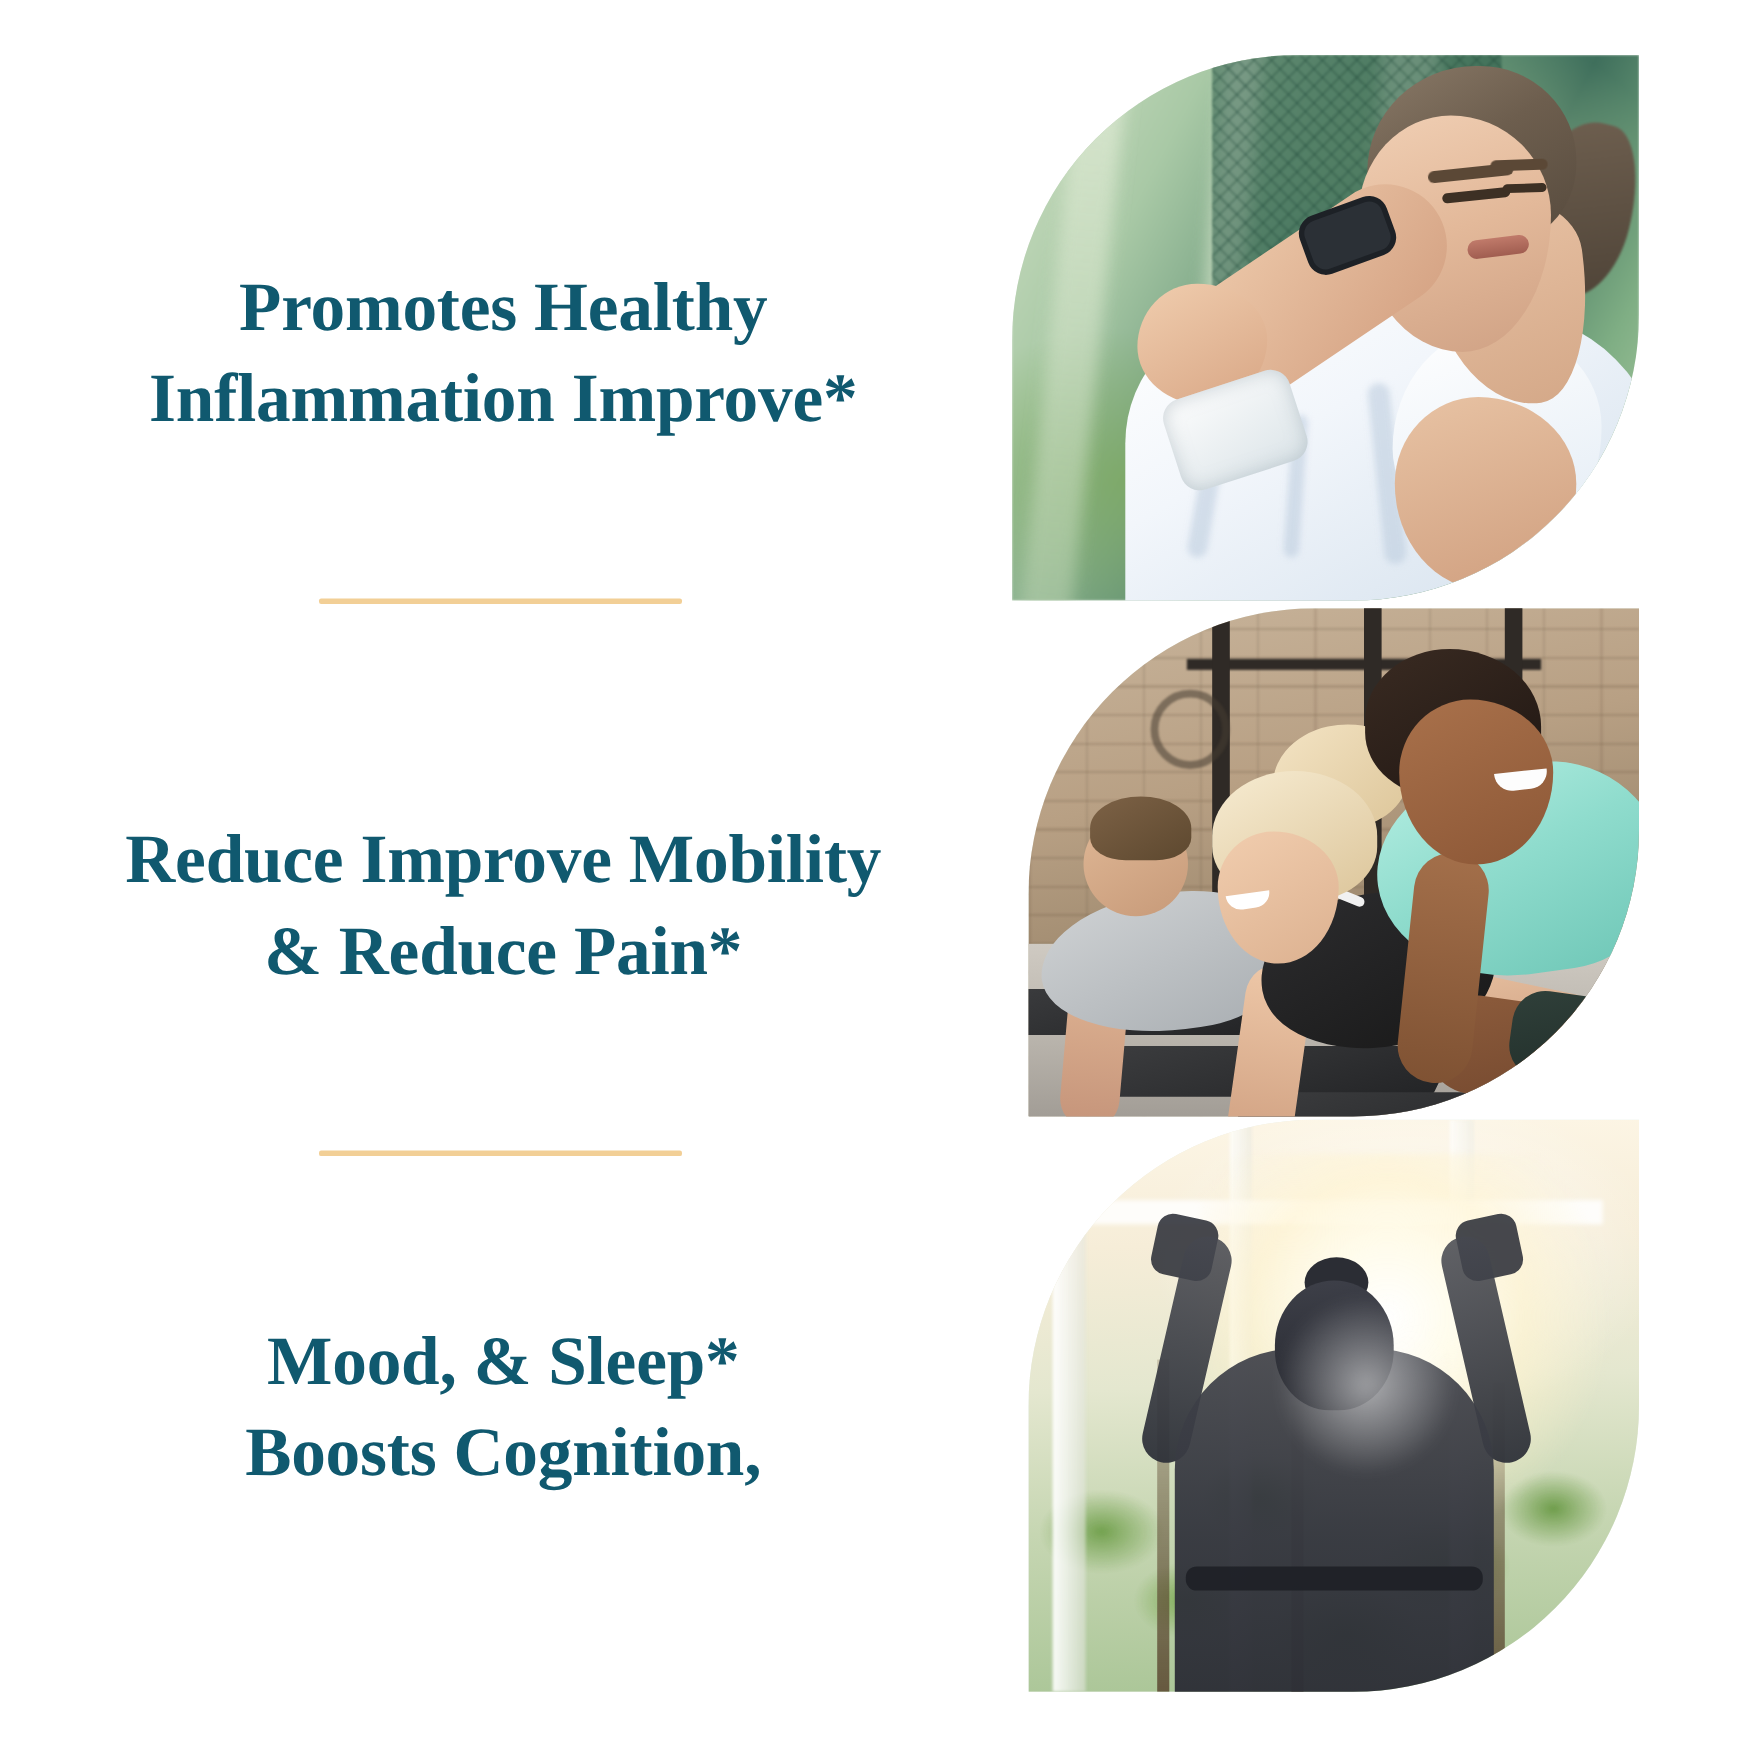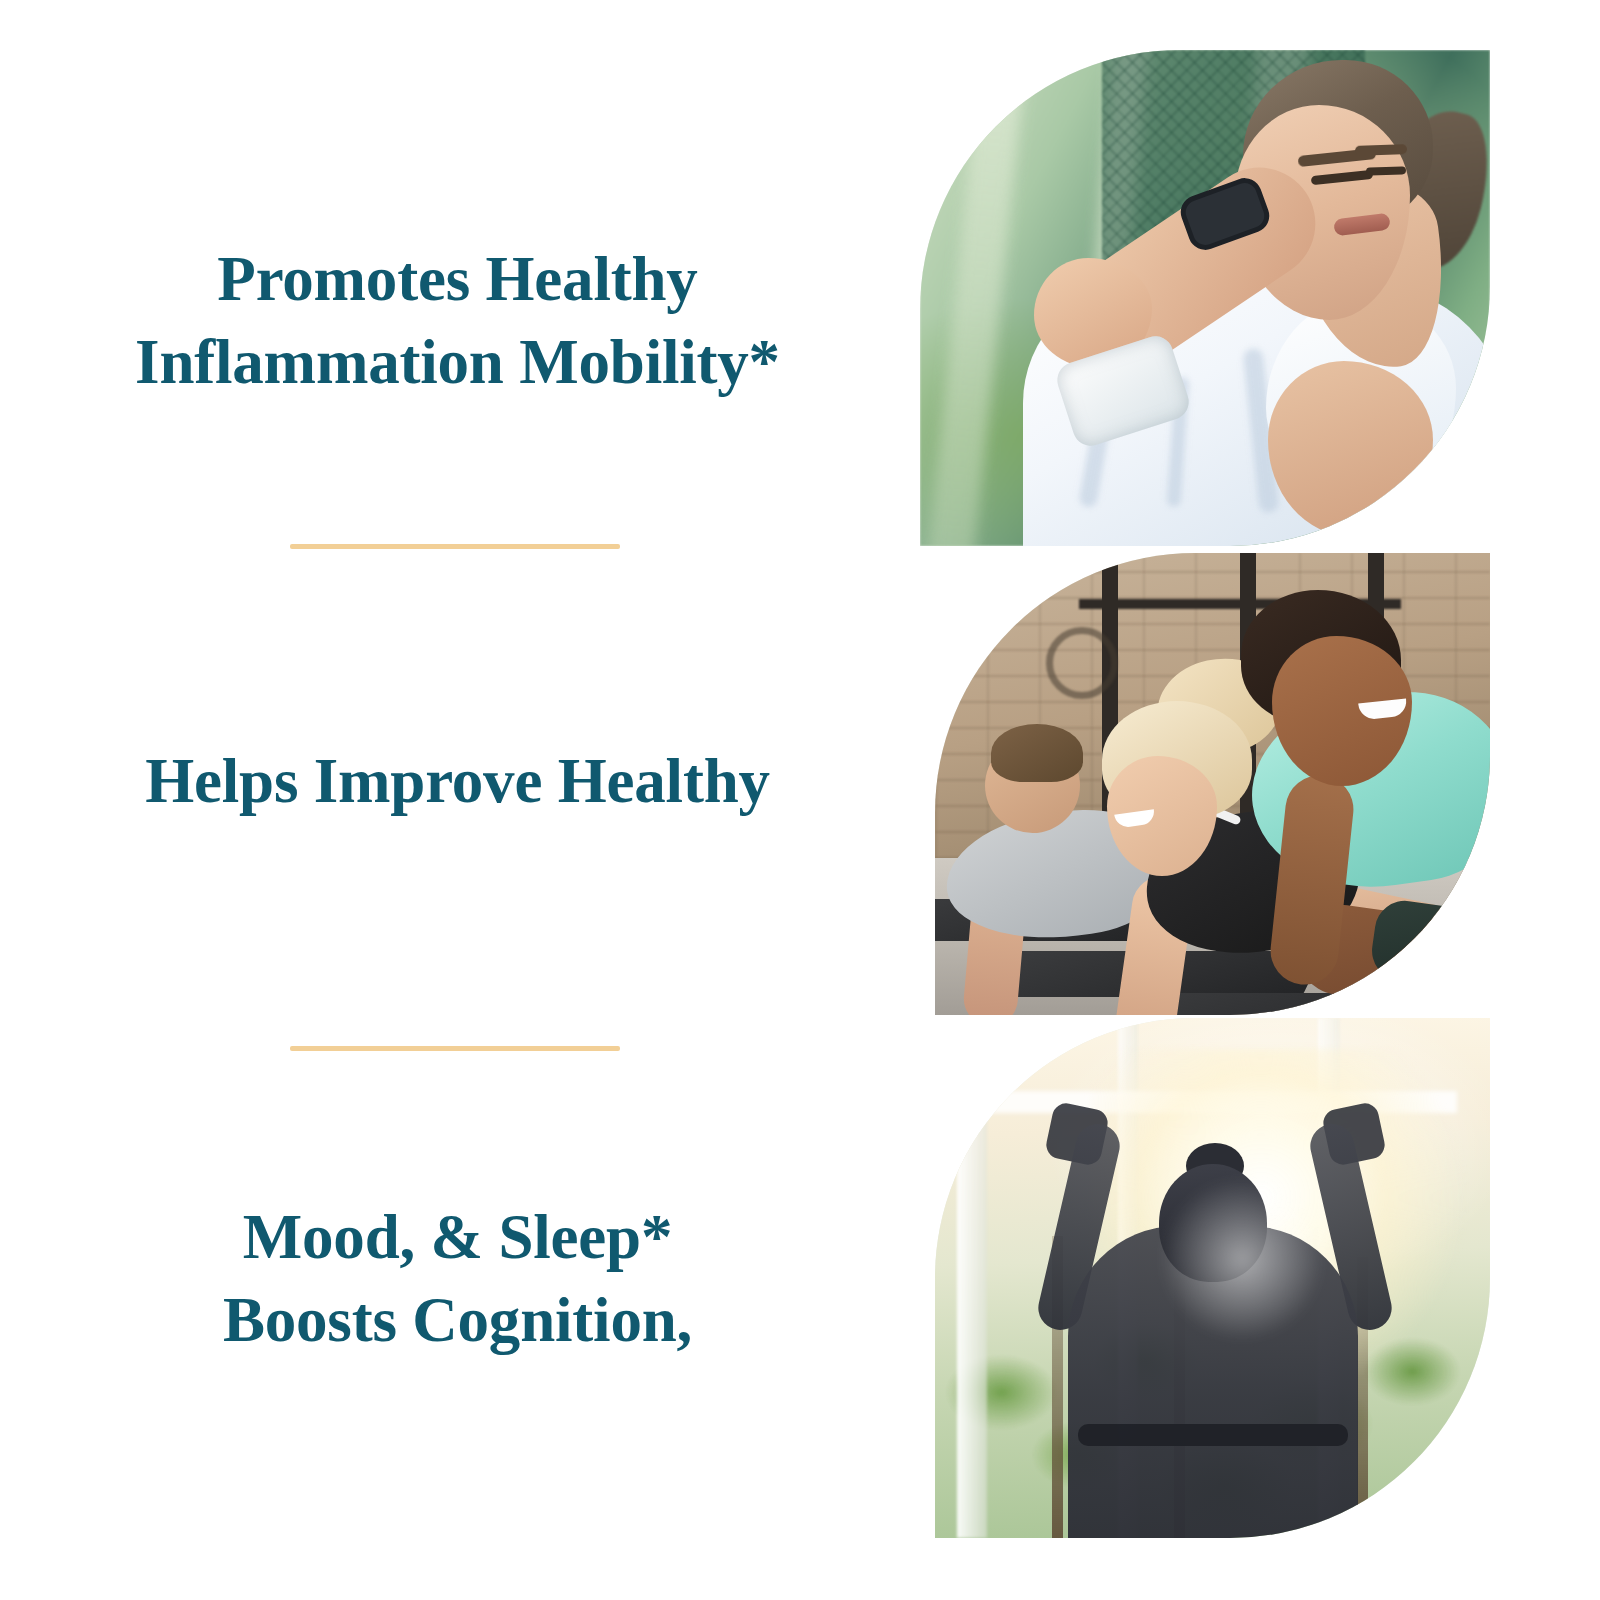--- a/index.html
+++ b/index.html
@@ -423,27 +423,28 @@
 </style>
 </head>
 <body>
 
 <div class="page">
 
   <div class="text-col">
 
     <div class="benefit" id="benefit-1">
       <span class="line">Promotes Healthy</span>
-      <span class="line">Inflammation Mobility*</span>
+      <span class="line">Inflammation Improve*</span>
     </div>
 
     <div class="divider" id="divider-1"></div>
 
     <div class="benefit" id="benefit-2">
-      <span class="line">Helps Improve Healthy</span>
+      <span class="line">Reduce Improve Mobility</span>
+      <span class="line">&amp; Reduce Pain*</span>
     </div>
 
     <div class="divider" id="divider-2"></div>
 
     <div class="benefit" id="benefit-3">
       <span class="line">Mood, &amp; Sleep*</span>
       <span class="line">Boosts Cognition,</span>
     </div>
 
   </div>

